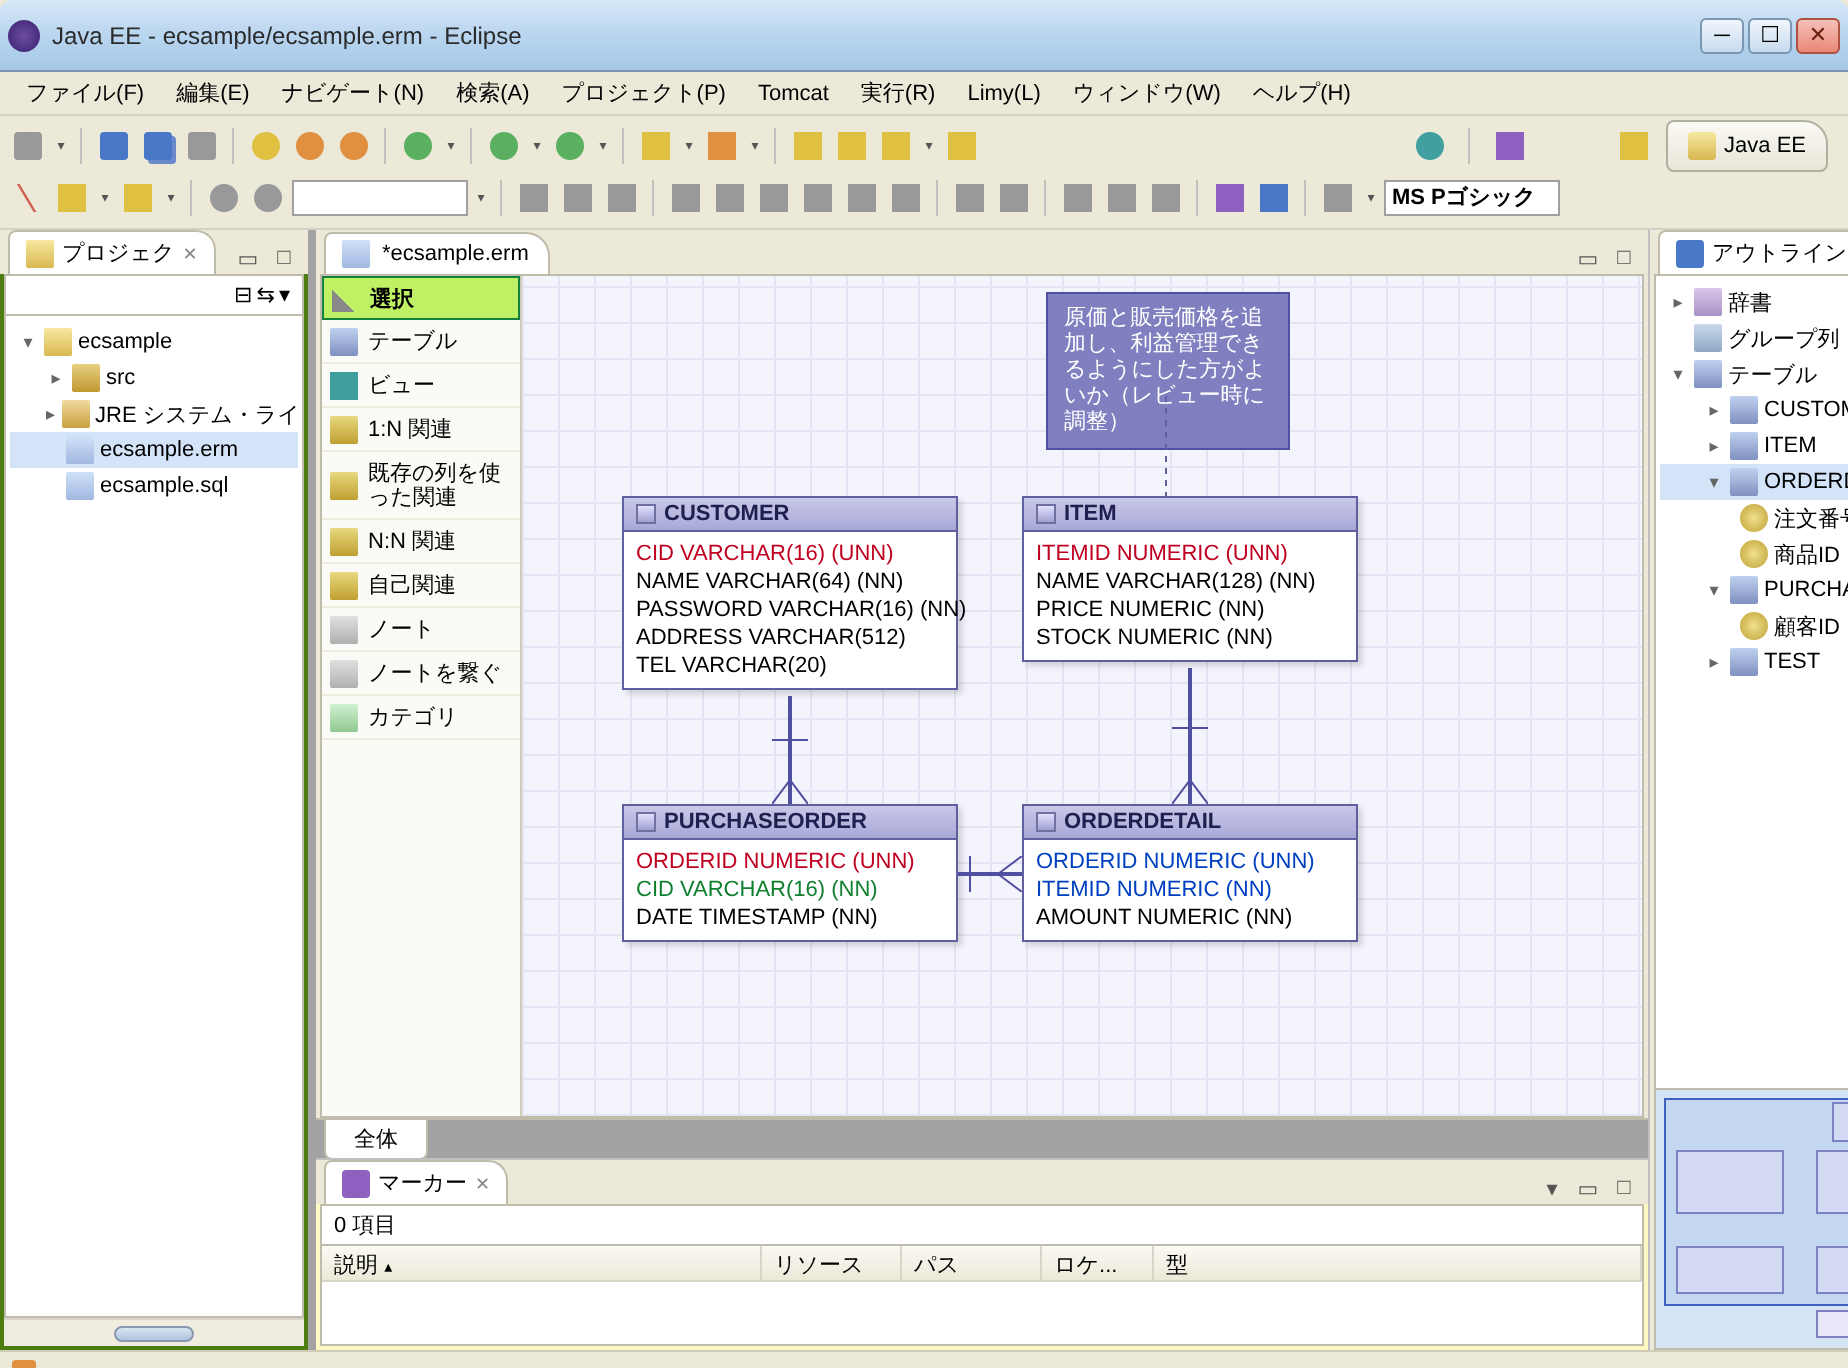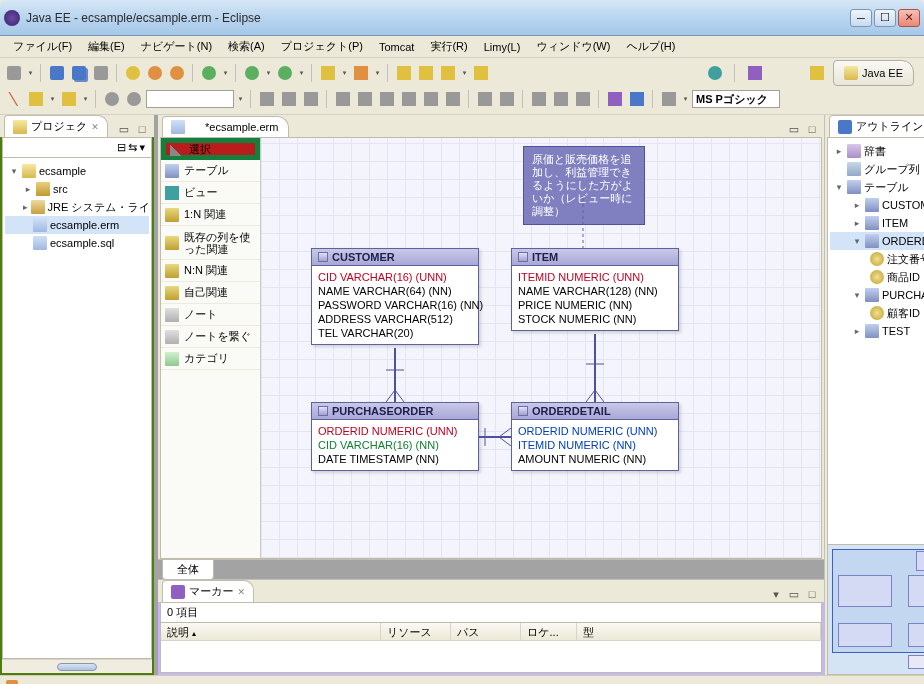--- a/index.html
+++ b/index.html
@@ -54,25 +54,25 @@
 .folder-pkg  { background: linear-gradient(#e8d080,#c09830); border-radius: 1px; }
 .file-icon   { background: linear-gradient(#d0e0f8,#a0b8e0); border-radius: 1px; }
 .lib-icon    { background: linear-gradient(#f0d8a0,#c8a040); border-radius: 1px; }
 .table-icon2 { background: linear-gradient(#c0d0f0,#8090c0); border-radius: 1px; }
 .key-icon    { background: radial-gradient(#f0e090,#c0a030); border-radius: 50%; }
 .dict-icon   { background: linear-gradient(#d8c8e8,#a890c8); border-radius: 1px; }
 .group-icon  { background: linear-gradient(#c8d8e8,#90a8c8); border-radius: 1px; }
 
 
 .editor-tabs { height: 22px; display: flex; align-items: flex-end; padding: 0 4px; }
-.editor-tab { padding: 3px 10px 3px 8px; background: white; border: 1px solid #c0bcac; border-bottom: none; border-radius: 4px 12px 0 0; display: flex; align-items: center; gap: 20px; cursor: pointer; }
+.editor-tab { padding: 3px 10px 3px 8px; background: white; border: 1px solid #c0bcac; border-bottom: none; border-radius: 4px 12px 0 0; display: flex; align-items: center; gap: 6px; cursor: pointer; }
 .editor-split { flex: 1; display: flex; border: 1px solid #c0bcac; margin: 0 2px; background: white; min-height: 0; }
 .palette { width: 100px; background: #fafaf6; border-right: 1px solid #d0ccb8; overflow: auto; }
 .palette-row { display: flex; align-items: center; height: 22px; gap: 5px; padding: 0 4px; cursor: pointer; border-bottom: 1px solid #eeeadc; }
-.palette-row.sel { background: #b91c1c; border: 5px solid #15803d; }
+.palette-row.sel { background: #bef264; border: 1px solid #15803d; font-weight: bold; }
 .pal-icon { width: 14px; height: 14px; flex-shrink: 0; }
 .arrow-icon { background: linear-gradient(45deg,#888 40%,transparent 40%); }
 .rel-icon { background: linear-gradient(#e8d880,#c0a030); border-radius: 1px; }
 .note-ic  { background: linear-gradient(#e0e0e0,#b0b0b0); border-radius: 1px; }
 .cat-ic   { background: linear-gradient(#d0f0d0,#90c890); border-radius: 1px; }
 
 .canvas-wrap { flex: 1; position: relative; overflow: auto; background: repeating-linear-gradient(0deg,#e4e4f4 0,#e4e4f4 1px,transparent 1px,transparent 18px), repeating-linear-gradient(90deg,#e4e4f4 0,#e4e4f4 1px,transparent 1px,transparent 18px), #f4f4fc; }
 .canvas { position: relative; width: 560px; height: 380px; }
 
 
@@ -96,21 +96,21 @@
 .canvas-ftab { padding: 2px 14px; border: 1px solid #c0bcac; border-top: none; border-radius: 0 0 4px 4px; background: white; margin-left: 4px; cursor: pointer; }
 
 
 .outline-body { flex: 1; background: white; border: 1px solid #c0bcac; margin: 0 2px; display: flex; flex-direction: column; overflow: hidden; }
 .outline-tree { flex: 1; overflow: auto; padding: 4px 2px; }
 .thumb { height: 130px; border-top: 1px solid #c0bcac; background: #d4e4f4; position: relative; padding: 4px; }
 .thumb-box { position: absolute; border: 1px solid #8080c0; background: #e8e8f8; }
 .thumb-view { position: absolute; border: 1px solid #4060c0; background: rgba(100,140,220,0.15); }
 
 
-.bottom-pane { height: 96px; border-top: 1px solid #c0c0c0; display: flex; flex-direction: column; background: #c4b5fd; }
+.bottom-pane { height: 96px; border-top: 1px solid #c0c0c0; display: flex; flex-direction: column; background: #fef9c3; }
 .markers-body { flex: 1; background: white; border: 1px solid #c0bcac; margin: 0 2px 2px; overflow: auto; }
 .markers-head { display: flex; border-bottom: 1px solid #d8d4c8; height: 18px; }
 .markers-head .mh { padding: 2px 6px; border-right: 1px solid #d8d4c8; background: linear-gradient(#faf9f3,#ece9d8); font-size: 11px; }
 
 
 .statusbar { height: 20px; background: #ece9d8; border-top: 1px solid #d0ccb8; display: flex; align-items: center; padding: 0 6px; gap: 6px; }
 
 
 .hscroll-fake { height: 14px; background: #f0ede0; border-top: 1px solid #d8d4c8; display: flex; align-items: center; justify-content: center; margin: 0 2px 2px; }
 .hscroll-thumb { width: 40px; height: 8px; background: linear-gradient(#d8e4f0,#b0c4e0); border: 1px solid #8898b0; border-radius: 4px; }

